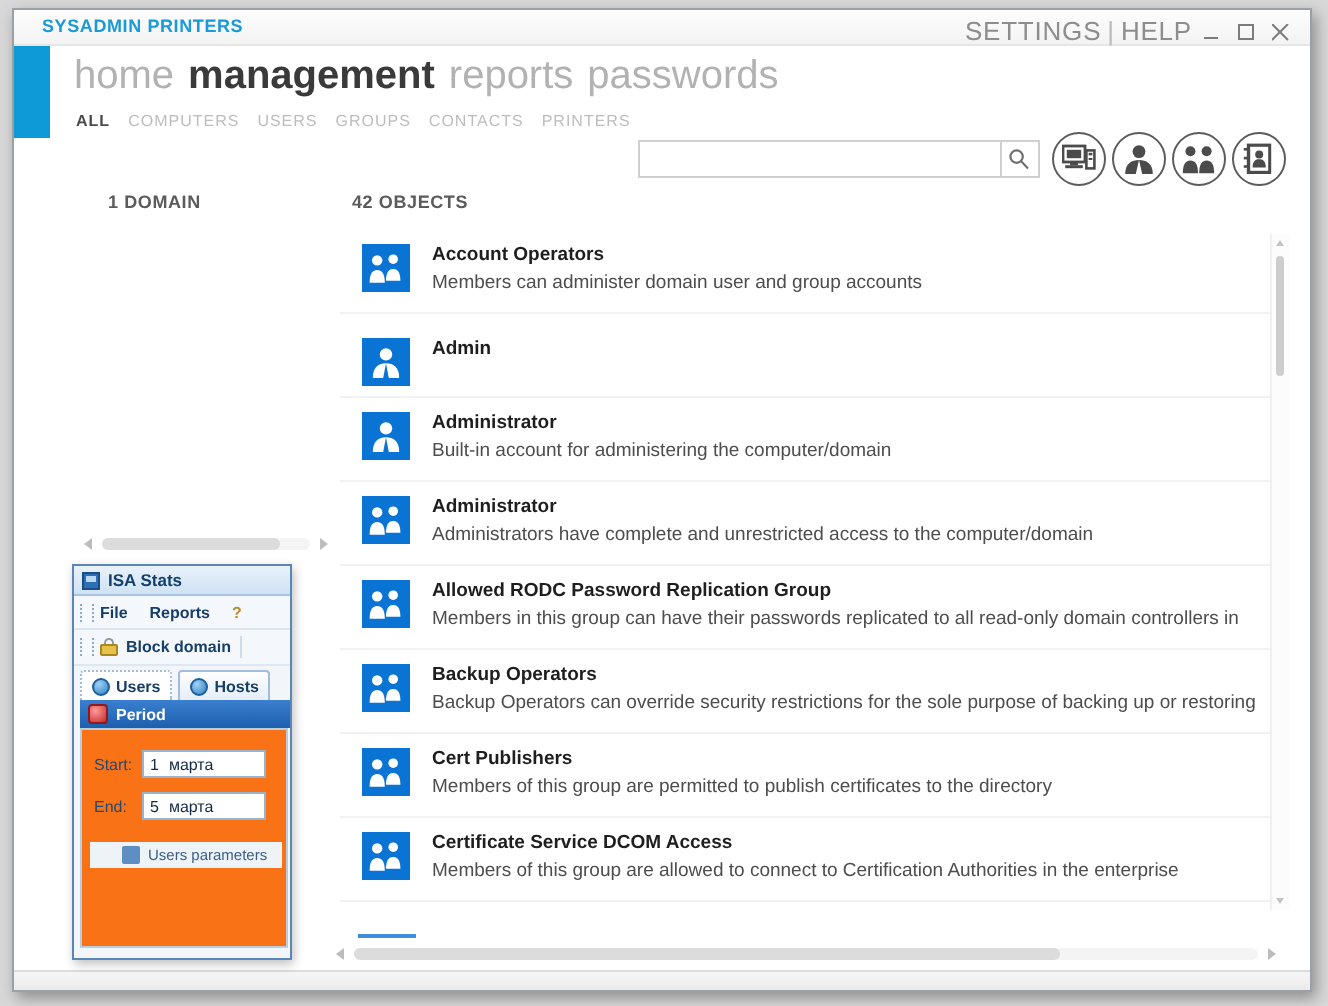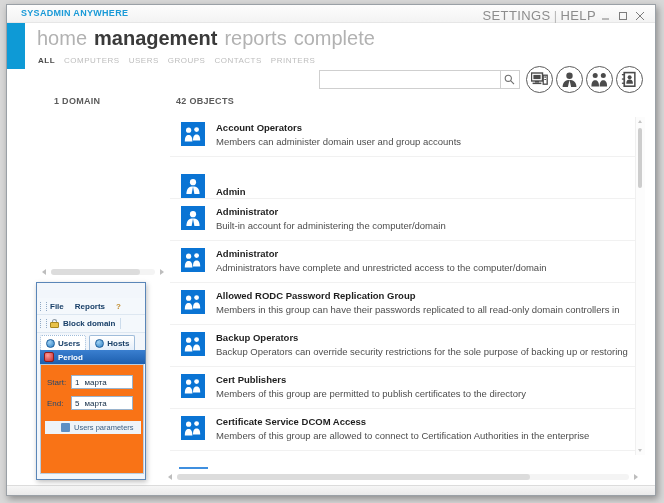--- a/index.html
+++ b/index.html
@@ -111,21 +111,21 @@
   #list-area{
     position:absolute;left:163px;top:110px;width:468px;height:340px;
     overflow:hidden;background:#fff;
   }
   .row{
     position:relative;height:42px;
     border-bottom:1px solid #f1f1f1;
     display:flex;align-items:flex-start;
     padding-top:7px;box-sizing:border-box;cursor:pointer;
   }
-  .row.nodesc{padding-top:12px;align-items:flex-end;}
+  .row.nodesc{padding-top:12px;}
   .row-icon{
     width:24px;height:24px;margin-left:11px;margin-right:11px;
     background:#0a74d4;flex:0 0 auto;position:relative;
   }
   .row-icon svg{position:absolute;left:3px;top:3px;}
   .row-txt{flex:1 1 auto;min-width:0;padding-right:16px;}
   .row-title{
     font-size:9.5px;font-weight:bold;color:#1e1e1e;
     white-space:nowrap;line-height:12px;
   }
@@ -270,21 +270,21 @@
   #isa-params .uico{width:9px;height:9px;margin-right:4px;border-radius:1px;
     background:#5d8fc4;}
   #isa-params .ptxt2{font-size:7.5px;color:#3a5f85;}
 </style>
 </head>
 <body>
 
 <div id="window">
 
   <div id="titlebar">
-    <div id="app-title">SYSADMIN ANYWHERE</div>
+    <div id="app-title">SYSADMIN PRINTERS</div>
     <div id="win-right">
       <span class="lnk">SETTINGS</span>
       <span class="sep">|</span>
       <span class="lnk">HELP</span>
       <span class="winbtn">
         <svg width="9" height="9" viewBox="0 0 9 9">
             <line x1="0" y1="7" x2="7" y2="7" stroke="#7c7c7c" stroke-width="1"></line>
           </svg>
       </span>
       <span class="winbtn">
@@ -297,21 +297,21 @@
             <line x1="0" y1="0" x2="8" y2="8" stroke="#7c7c7c" stroke-width="1"></line>
             <line x1="8" y1="0" x2="0" y2="8" stroke="#7c7c7c" stroke-width="1"></line>
           </svg>
       </span>
     </div>
   </div>
 
   <div id="blue-tab"></div>
 
   <div id="mainnav">
-    <span class="item">home</span><span class="item active">management</span><span class="item">reports</span><span class="item">complete</span>
+    <span class="item">home</span><span class="item active">management</span><span class="item">reports</span><span class="item">passwords</span>
   </div>
 
   <div id="subnav">
     <span class="sitem active">ALL</span><span class="sitem">COMPUTERS</span><span class="sitem">USERS</span><span class="sitem">GROUPS</span><span class="sitem">CONTACTS</span><span class="sitem">PRINTERS</span>
   </div>
 
   <div id="searchbox">
     <input id="search-input" type="text" placeholder="" style="">
   </div>
   <div id="search-btn">
@@ -516,20 +516,24 @@
     <div class="sbar">
       <div class="thumb" style="width:78%"></div>
     </div>
     <span class="sarrow right"></span>
   </div>
 
   <div id="statusbar"></div>
 
   <div id="isa">
 
+    <div id="isa-title">
+      <span class="tico"></span>
+      <span class="ttxt">ISA Stats</span>
+    </div>
 
     <div id="isa-menu">
       <span class="grip"></span>
       <span class="mi">File</span>
       <span class="mi">Reports</span>
       <span class="mi dim">?</span>
     </div>
 
     <div id="isa-tool">
       <span class="grip"></span>

